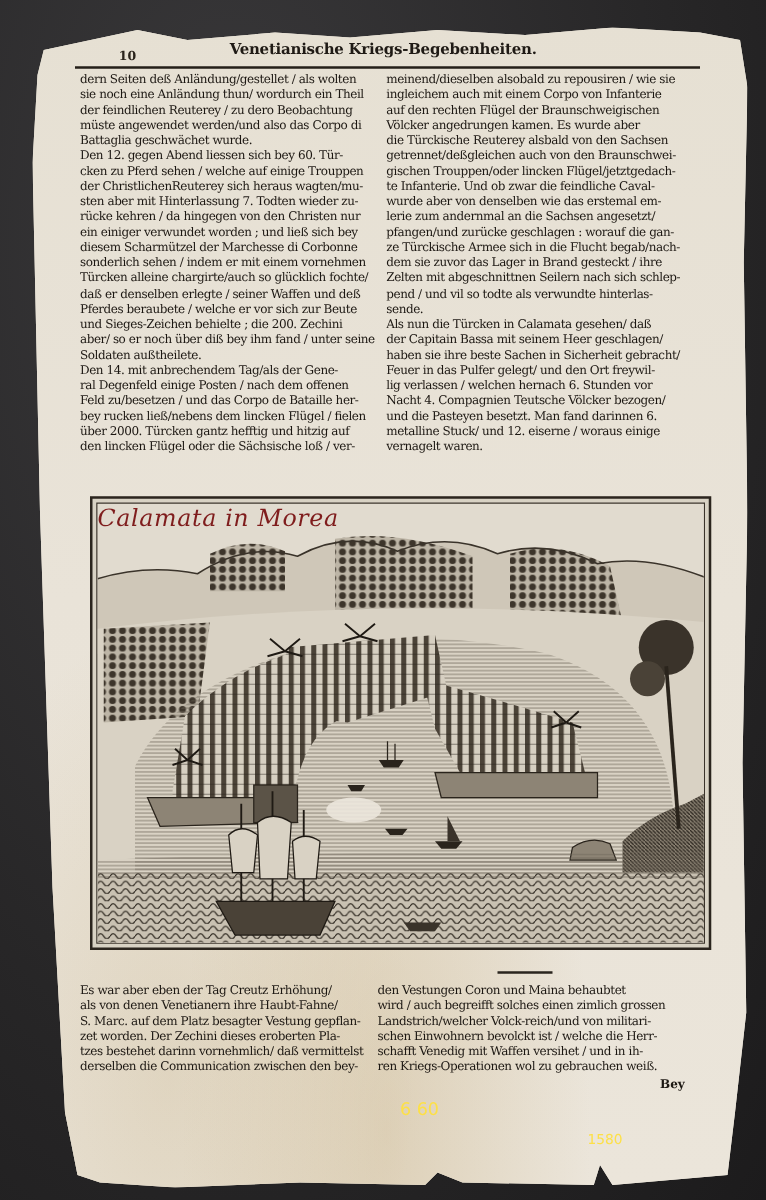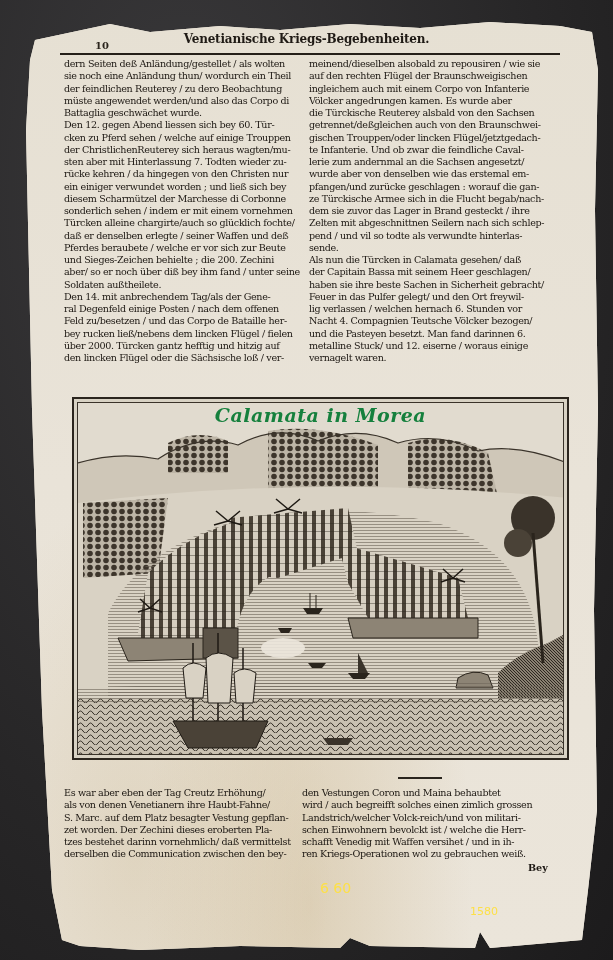--- a/index.html
+++ b/index.html
@@ -52,23 +52,23 @@
     position:absolute; left:72px; top:397px; width:497px; height:363px;
     border:2px solid #2b251e; box-sizing:border-box;
     background:#d8d2c4;
   }
   .plate-inner {
     position:absolute; left:3px; top:3px; right:3px; bottom:3px;
     border:1px solid #3a332a; overflow:hidden;
     background:#e2dcd0;
   }
   .plate-title {
-    position:absolute; top:1px; left:0; right:0; text-align:center;
-    font-family:"DejaVu Serif", serif; font-style:italic; font-weight:bold;
-    font-size:19px; color:#15803d; letter-spacing:0.5px;
+    position:absolute; top:1px; left:0; right:0; 
+    font-family:"DejaVu Serif", serif; font-style:italic; font-weight:normal;
+    font-size:19px; color:#7f1d1d; letter-spacing:0.5px;
   }
   .plate svg { position:absolute; left:0; top:0; }
   .pencil { position:absolute; color:#fde047; font-family:"DejaVu Sans", sans-serif; font-size:14px; }
 </style>
 </head>
 <body>
 
 <div class="bg-grad"></div>
 <div class="page"></div>
 
@@ -98,29 +98,29 @@
     <span class="line">Soldaten außtheilete.</span>
     <span class="line">Den 14. mit anbrechendem Tag/als der Gene-</span>
     <span class="line">ral Degenfeld einige Posten / nach dem offenen</span>
     <span class="line">Feld zu/besetzen / und das Corpo de Bataille her-</span>
     <span class="line">bey rucken ließ/nebens dem lincken Flügel / fielen</span>
     <span class="line">über 2000. Türcken gantz hefftig und hitzig auf</span>
     <span class="line">den lincken Flügel oder die Sächsische loß / ver-</span>
   </div>
 <div class="col" id="col-right">
     <span class="line">meinend/dieselben alsobald zu repousiren / wie sie</span>
+    <span class="line">ingleichem auch mit einem Corpo von Infanterie</span>
     <span class="line">auf den rechten Flügel der Braunschweigischen</span>
-    <span class="line">ingleichem auch mit einem Corpo von Infanterie</span>
     <span class="line">Völcker angedrungen kamen. Es wurde aber</span>
     <span class="line">die Türckische Reuterey alsbald von den Sachsen</span>
     <span class="line">getrennet/deßgleichen auch von den Braunschwei-</span>
     <span class="line">gischen Trouppen/oder lincken Flügel/jetztgedach-</span>
     <span class="line">te Infanterie. Und ob zwar die feindliche Caval-</span>
+    <span class="line">wurde aber von denselben wie das erstemal em-</span>
     <span class="line">lerie zum andernmal an die Sachsen angesetzt/</span>
-    <span class="line">wurde aber von denselben wie das erstemal em-</span>
     <span class="line">pfangen/und zurücke geschlagen : worauf die gan-</span>
     <span class="line">ze Türckische Armee sich in die Flucht begab/nach-</span>
     <span class="line">dem sie zuvor das Lager in Brand gesteckt / ihre</span>
     <span class="line">Zelten mit abgeschnittnen Seilern nach sich schlep-</span>
     <span class="line">pend / und vil so todte als verwundte hinterlas-</span>
     <span class="line">sende.</span>
     <span class="line">Als nun die Türcken in Calamata gesehen/ daß</span>
     <span class="line">der Capitain Bassa mit seinem Heer geschlagen/</span>
     <span class="line">haben sie ihre beste Sachen in Sicherheit gebracht/</span>
     <span class="line">Feuer in das Pulfer gelegt/ und den Ort freywil-</span>

